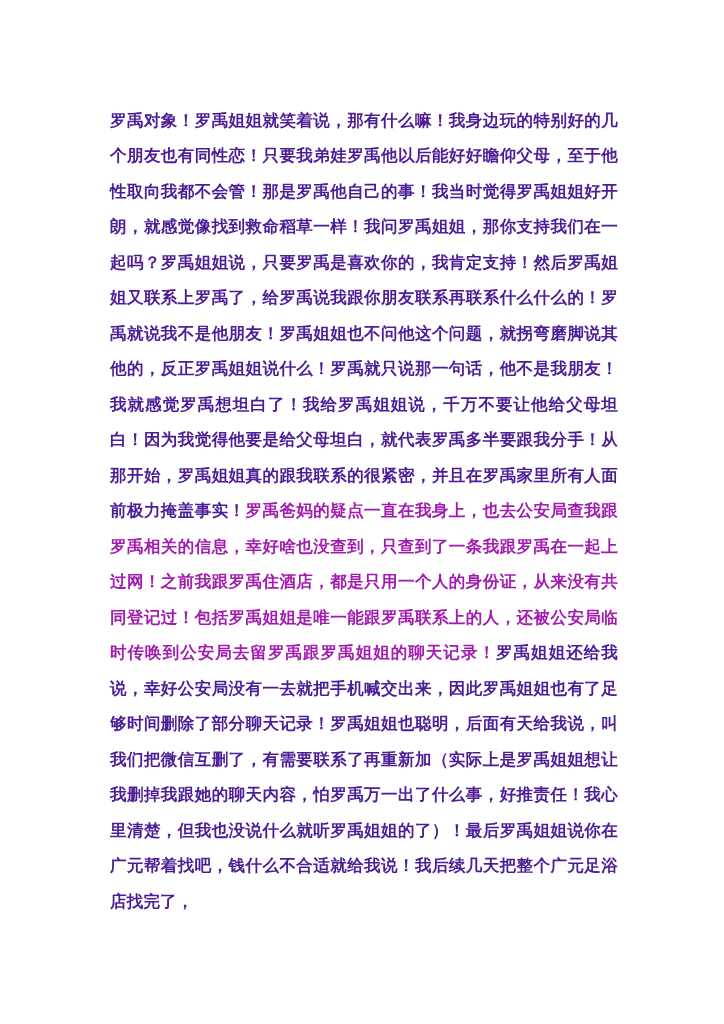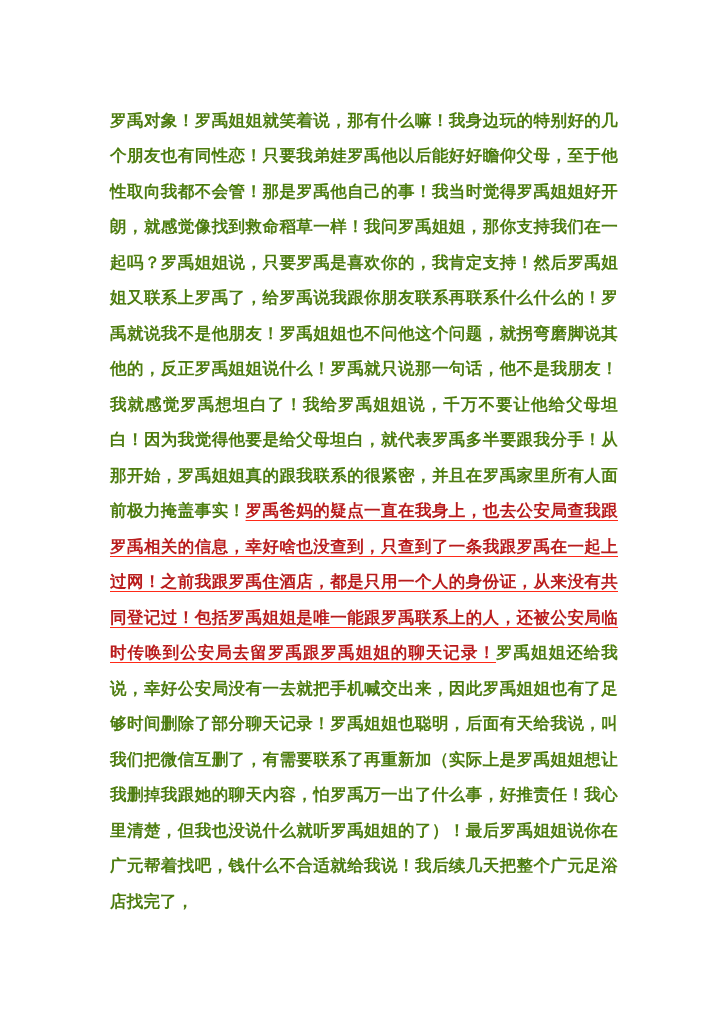--- a/index.html
+++ b/index.html
@@ -30,26 +30,25 @@
     text-align: justify;
     text-justify: inter-ideograph;
     color: #111111;
     letter-spacing: 0.2px;
     font-weight: 700;
   }
   #doc-body .seg {
     font-weight: 700;
   }
   .seg-black {
-    color: #4d7c0f;
+    color: #4c1d95;
     margin-top: 20px;
   }
   .seg-red {
-    color: #b91c1c;
-    text-decoration: underline;
+    color: #a21caf;
     text-decoration-color: #ff2a18;
     text-underline-offset: 4px;
     text-decoration-thickness: 1px;
   }
 </style>
 </head>
 <body>
 
 <div id="page">
   <div id="doc-body">

